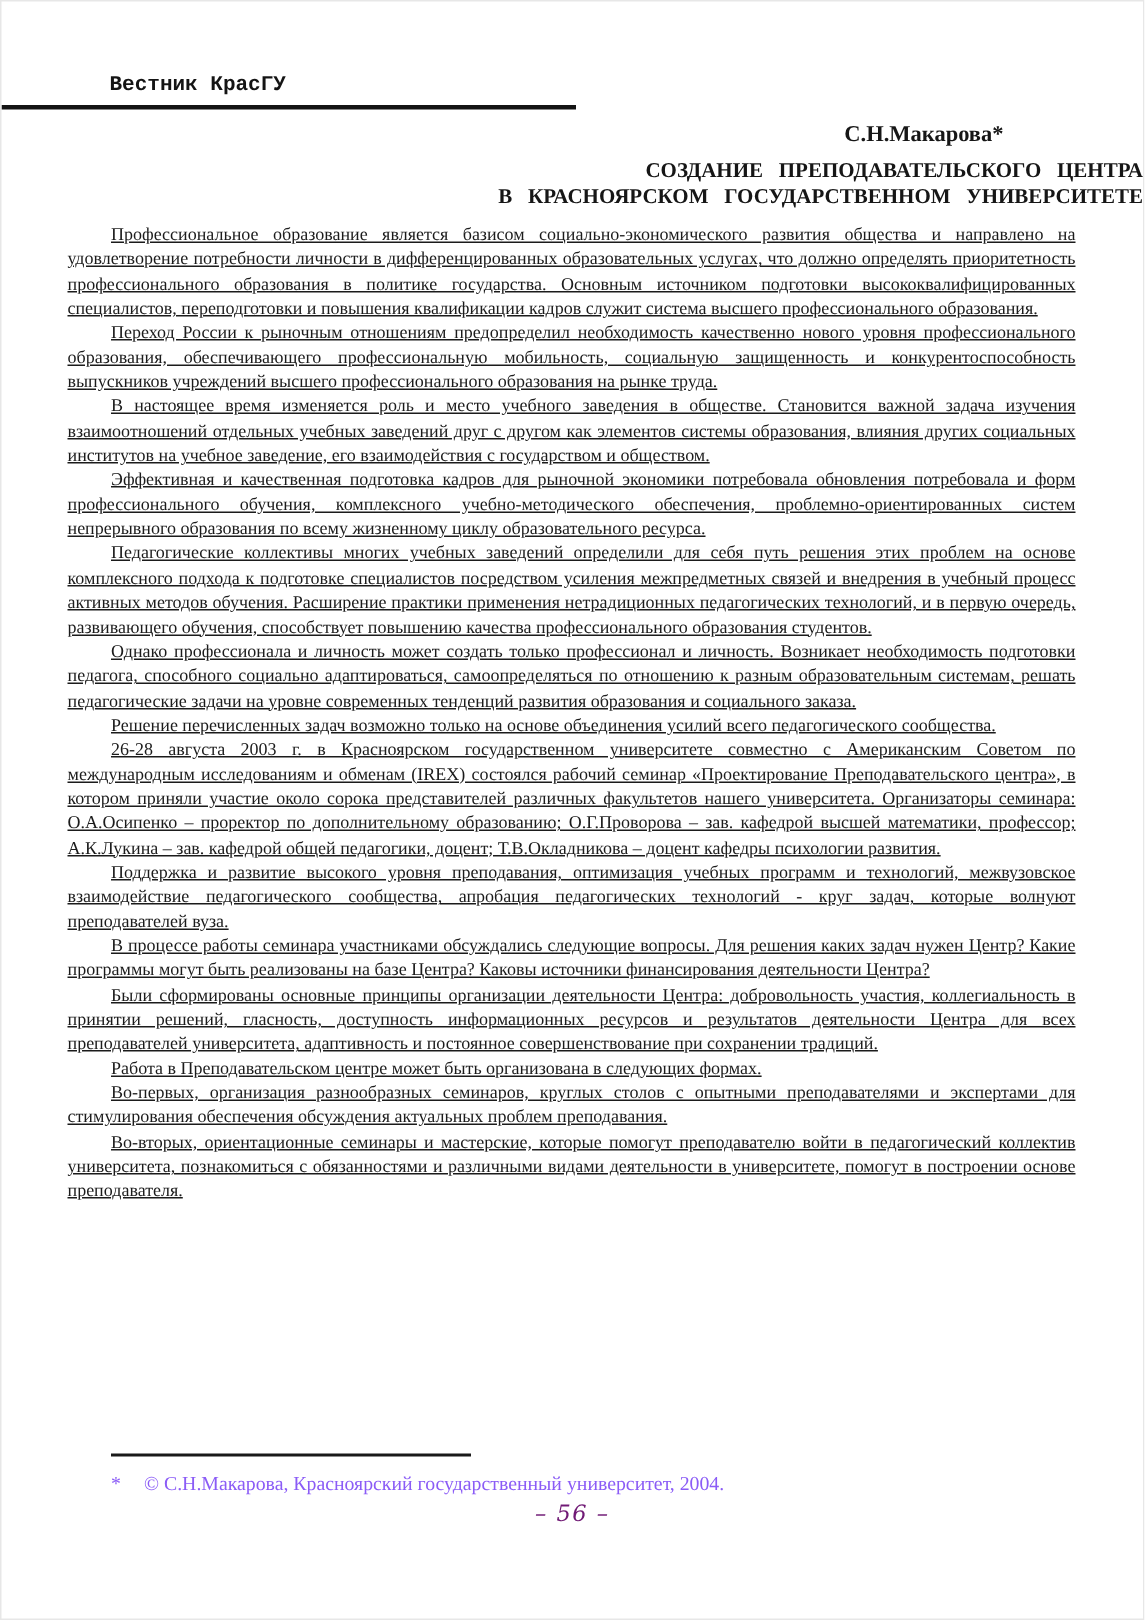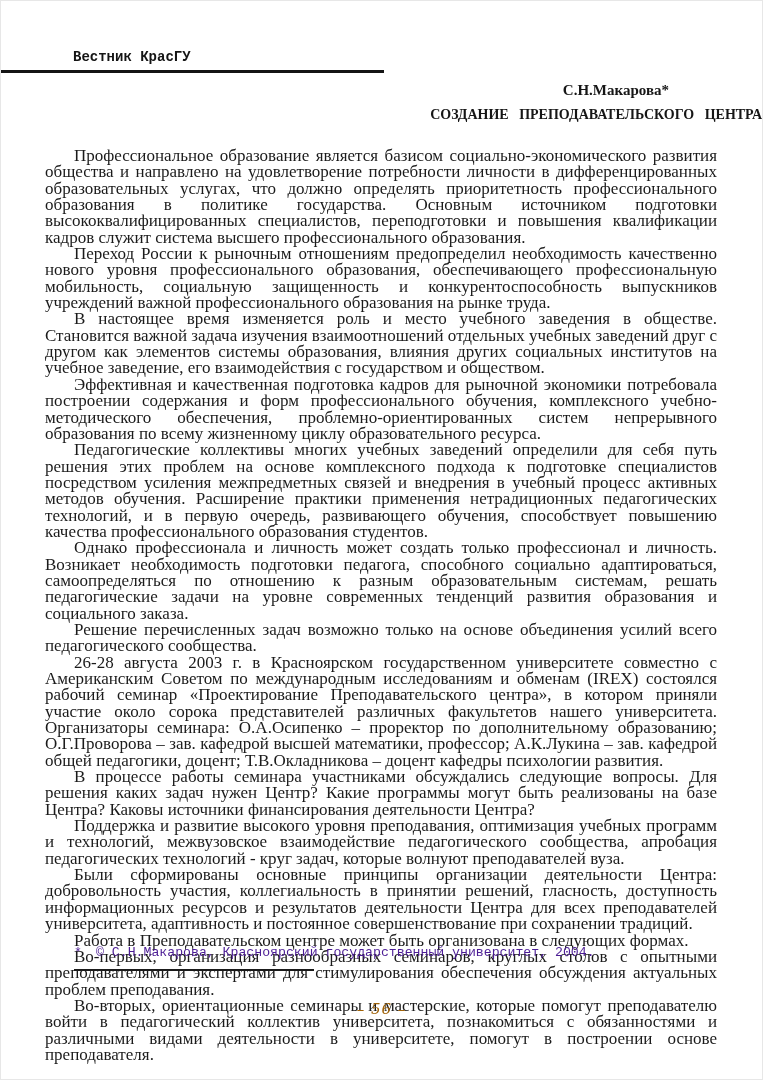--- a/index.html
+++ b/index.html
@@ -57,90 +57,91 @@
     font-size: 14px;
     line-height: 16.5px;
     word-spacing: 7px;
     color: #161616;
   }
   .article-body {
     position: absolute;
     left: 44px;
     width: 672px;
     top: 147px;
-    font-size: 17px;
+    font-size: 12px;
     line-height: 16.35px;
     text-align: justify;
     color: #1b1b1b;
+    text-decoration: underline;
   }
   .article-body p {
     margin: 0;
     padding: 0;
     text-indent: 29px;
   }
   .footnote-rule {
     position: absolute;
     left: 73px;
     top: 968px;
     width: 240px;
     height: 2px;
     background: #1a1a1a;
   }
   .footnote {
     position: absolute;
     left: 73px;
-    top: 944px;
+    top: 980px;
     font-size: 13.2px;
-    color: #4c1d95;
+    color: #8b5cf6;
     white-space: nowrap;
-    font-family: Liberation Mono, monospace;
   }
   .footnote .marker {
     display: inline-block;
     width: 22px;
   }
   .page-number {
     position: absolute;
     left: 0;
     right: 0;
     top: 999px;
     text-align: center;
     font-family: "DejaVu Serif", serif;
     font-style: italic;
     font-size: 15px;
     letter-spacing: 1px;
-    color: #a16207;
+    color: #701a75;
   }
 </style>
 </head>
 <body>
 
 <div class="page">
 
   <div class="journal-name">Вестник КрасГУ</div>
 
   <div class="header-rule"></div>
 
   <div class="author-line">С.Н.Макарова*</div>
 
   <div class="article-title">
     <div>СОЗДАНИЕ ПРЕПОДАВАТЕЛЬСКОГО ЦЕНТРА</div>
+    <div>В КРАСНОЯРСКОМ ГОСУДАРСТВЕННОМ УНИВЕРСИТЕТЕ</div>
   </div>
 
   <div class="article-body">
     <p>Профессиональное образование является базисом социально-экономического развития общества и направлено на удовлетворение потребности личности в дифференцированных образовательных услугах, что должно определять приоритетность профессионального образования в политике государства. Основным источником подготовки высококвалифицированных специалистов, переподготовки и повышения квалификации кадров служит система высшего профессионального образования.</p>
-    <p>Переход России к рыночным отношениям предопределил необходимость качественно нового уровня профессионального образования, обеспечивающего профессиональную мобильность, социальную защищенность и конкурентоспособность выпускников учреждений важной профессионального образования на рынке труда.</p>
+    <p>Переход России к рыночным отношениям предопределил необходимость качественно нового уровня профессионального образования, обеспечивающего профессиональную мобильность, социальную защищенность и конкурентоспособность выпускников учреждений высшего профессионального образования на рынке труда.</p>
     <p>В настоящее время изменяется роль и место учебного заведения в обществе. Становится важной задача изучения взаимоотношений отдельных учебных заведений друг с другом как элементов системы образования, влияния других социальных институтов на учебное заведение, его взаимодействия с государством и обществом.</p>
-    <p>Эффективная и качественная подготовка кадров для рыночной экономики потребовала построении содержания и форм профессионального обучения, комплексного учебно-методического обеспечения, проблемно-ориентированных систем непрерывного образования по всему жизненному циклу образовательного ресурса.</p>
+    <p>Эффективная и качественная подготовка кадров для рыночной экономики потребовала обновления потребовала и форм профессионального обучения, комплексного учебно-методического обеспечения, проблемно-ориентированных систем непрерывного образования по всему жизненному циклу образовательного ресурса.</p>
     <p>Педагогические коллективы многих учебных заведений определили для себя путь решения этих проблем на основе комплексного подхода к подготовке специалистов посредством усиления межпредметных связей и внедрения в учебный процесс активных методов обучения. Расширение практики применения нетрадиционных педагогических технологий, и в первую очередь, развивающего обучения, способствует повышению качества профессионального образования студентов.</p>
     <p>Однако профессионала и личность может создать только профессионал и личность. Возникает необходимость подготовки педагога, способного социально адаптироваться, самоопределяться по отношению к разным образовательным системам, решать педагогические задачи на уровне современных тенденций развития образования и социального заказа.</p>
     <p>Решение перечисленных задач возможно только на основе объединения усилий всего педагогического сообщества.</p>
     <p>26-28 августа 2003 г. в Красноярском государственном университете совместно с Американским Советом по международным исследованиям и обменам (IREX) состоялся рабочий семинар «Проектирование Преподавательского центра», в котором приняли участие около сорока представителей различных факультетов нашего университета. Организаторы семинара: О.А.Осипенко – проректор по дополнительному образованию; О.Г.Проворова – зав. кафедрой высшей математики, профессор; А.К.Лукина – зав. кафедрой общей педагогики, доцент; Т.В.Окладникова – доцент кафедры психологии развития.</p>
+    <p>Поддержка и развитие высокого уровня преподавания, оптимизация учебных программ и технологий, межвузовское взаимодействие педагогического сообщества, апробация педагогических технологий - круг задач, которые волнуют преподавателей вуза.</p>
     <p>В процессе работы семинара участниками обсуждались следующие вопросы. Для решения каких задач нужен Центр? Какие программы могут быть реализованы на базе Центра? Каковы источники финансирования деятельности Центра?</p>
-    <p>Поддержка и развитие высокого уровня преподавания, оптимизация учебных программ и технологий, межвузовское взаимодействие педагогического сообщества, апробация педагогических технологий - круг задач, которые волнуют преподавателей вуза.</p>
     <p>Были сформированы основные принципы организации деятельности Центра: добровольность участия, коллегиальность в принятии решений, гласность, доступность информационных ресурсов и результатов деятельности Центра для всех преподавателей университета, адаптивность и постоянное совершенствование при сохранении традиций.</p>
     <p>Работа в Преподавательском центре может быть организована в следующих формах.</p>
     <p>Во-первых, организация разнообразных семинаров, круглых столов с опытными преподавателями и экспертами для стимулирования обеспечения обсуждения актуальных проблем преподавания.</p>
     <p>Во-вторых, ориентационные семинары и мастерские, которые помогут преподавателю войти в педагогический коллектив университета, познакомиться с обязанностями и различными видами деятельности в университете, помогут в построении основе преподавателя.</p>
   </div>
 
   <div class="footnote-rule"></div>
 
   <div class="footnote">
     <span class="marker">*</span><span>© С.Н.Макарова, Красноярский государственный университет, 2004.</span>

